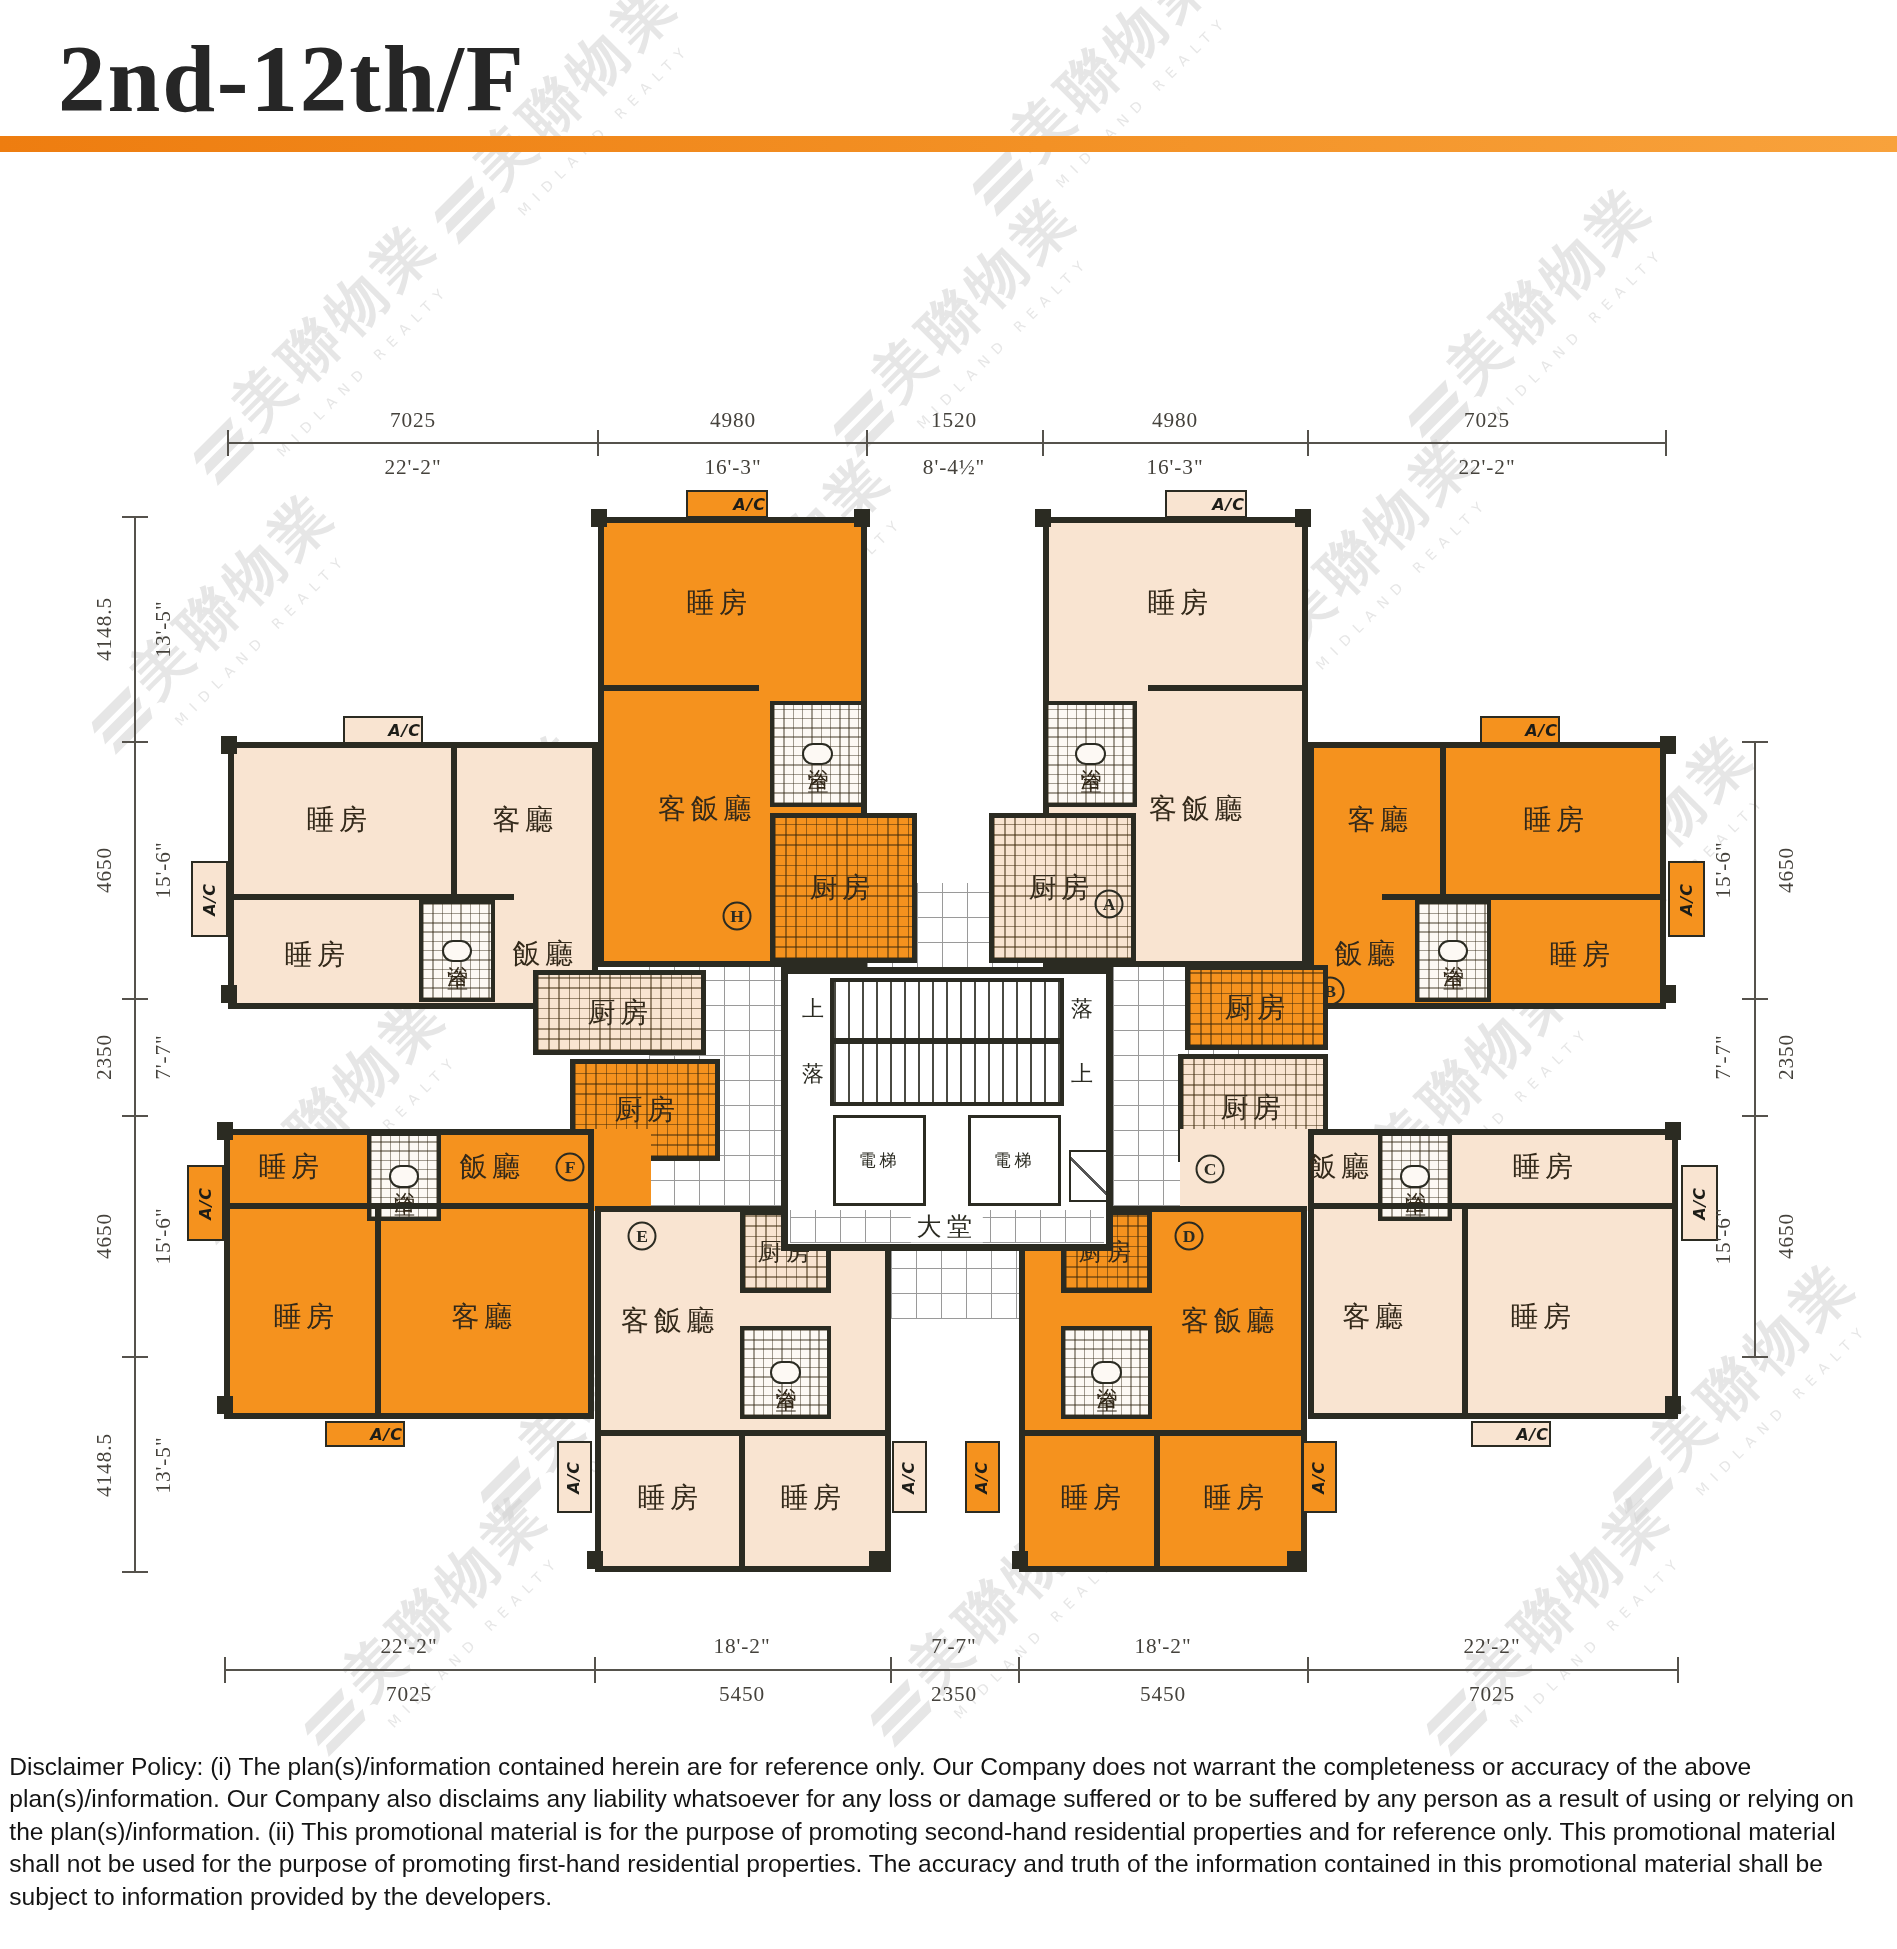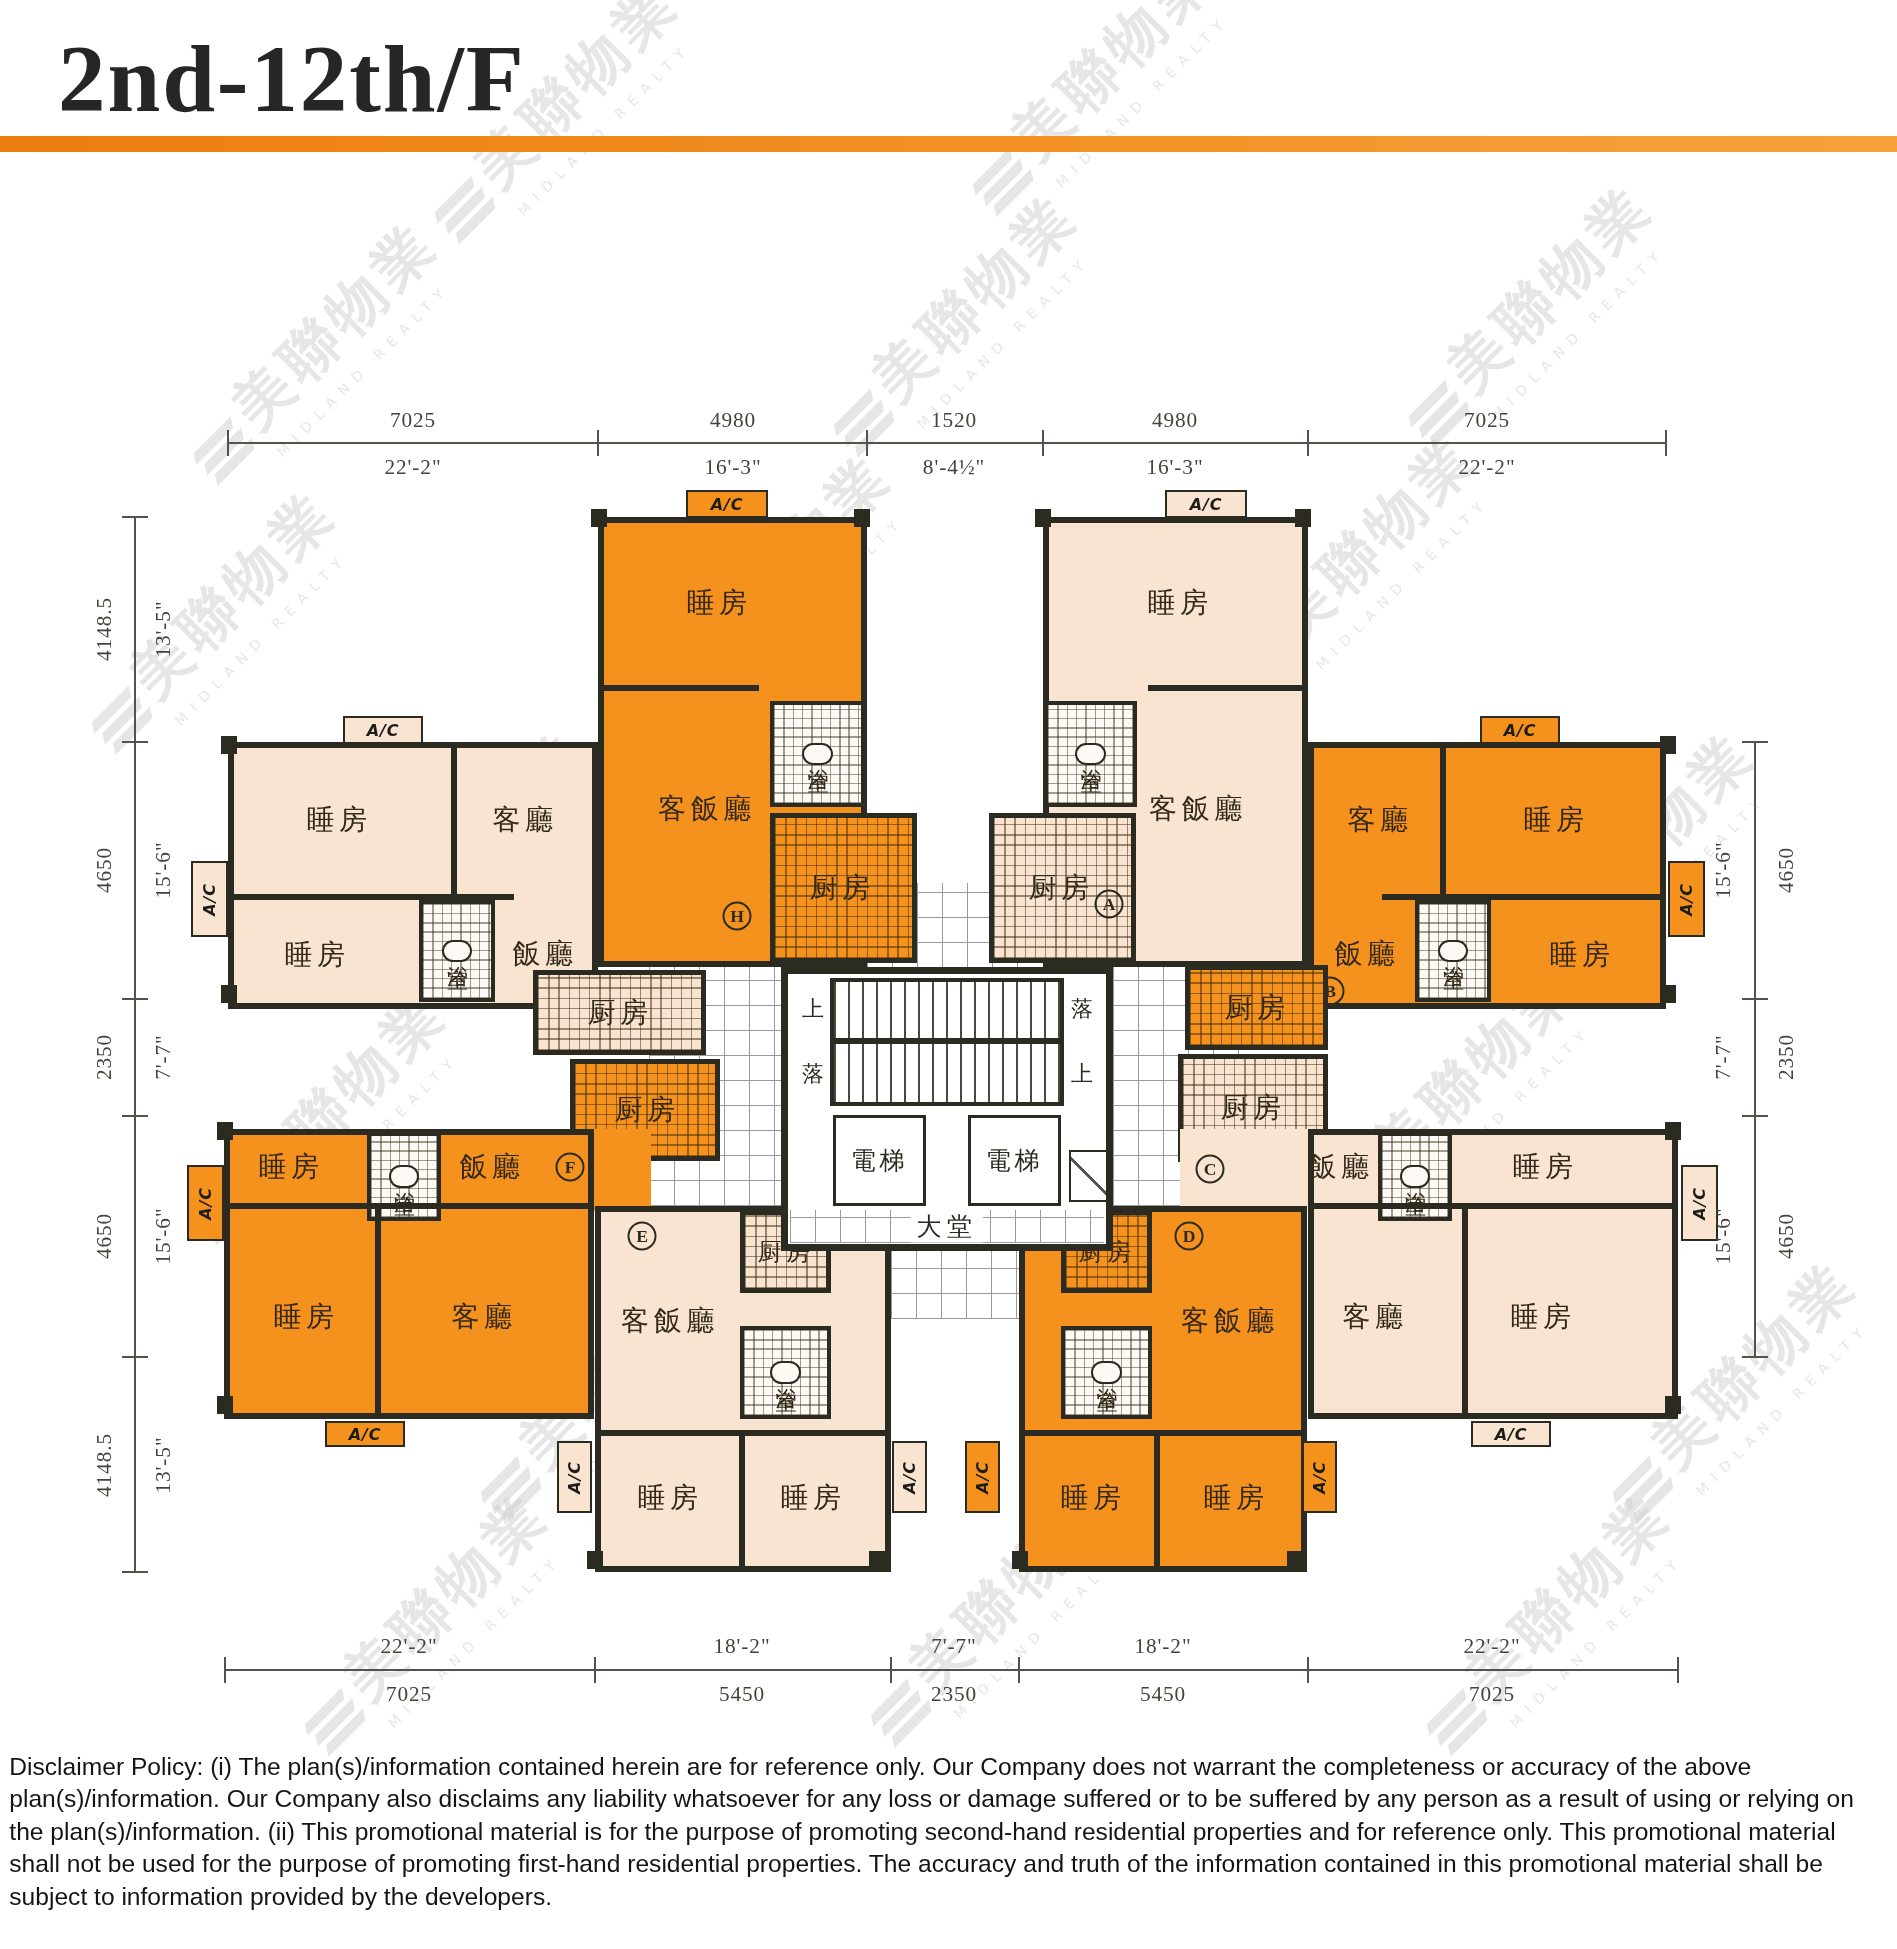--- a/index.html
+++ b/index.html
@@ -36,25 +36,25 @@
                          repeating-linear-gradient(90deg,rgba(60,40,10,.5) 0 1.4px,transparent 1.4px 10.2px)}
   .k-o{background-color:#f5921e}.k-c{background-color:#f9e4d1}
   .tiles{position:absolute;background-color:#fff;
         background-image:repeating-linear-gradient(0deg,#9a9a9a 0 1.4px,transparent 1.4px 25px),
                          repeating-linear-gradient(90deg,#9a9a9a 0 1.4px,transparent 1.4px 25px)}
   .corebox{position:absolute;box-sizing:border-box;border:7.4px solid #2b2b22;background:#fff}
   .stair{position:absolute;box-sizing:border-box;border:4.6px solid #2b2b22;
         background:repeating-linear-gradient(90deg,#4a4a42 0 1.9px,#fff 1.9px 14px)}
   .lift{position:absolute;box-sizing:border-box;border:3.7px solid #2b2b22;background:#fff;
         display:flex;align-items:center;justify-content:center}
-  .lift span{font-size:25px;letter-spacing:3.7px;color:#2b2b22;background:#fff;padding:0 1.9px}
+  .lift span{font-size:17px;letter-spacing:3.7px;color:#2b2b22;background:#fff;padding:0 1.9px}
   .wc{position:absolute;box-sizing:border-box;border:2.8px solid #2b2b22;background:
       linear-gradient(45deg,transparent 47%,#555 47% 53%,transparent 53%),#fff}
   .corelabel{position:absolute;transform:translate(-50%,-50%);font-size:22px;color:#2b2b22;white-space:nowrap}
-  .ac{position:absolute;box-sizing:border-box;border:2.8px solid #2b2b22;display:flex;align-items:center;justify-content:center}
+  .ac{position:absolute;box-sizing:border-box;border:2.8px solid #2b2b22;display:flex;align-items:center;justify-content:flex-end}
   .ac span{font-style:italic;font-weight:700;font-size:16px;color:#1d1d18;letter-spacing:0.9px}
   .ac.v span{transform:rotate(-90deg)}
   .circle{position:absolute;width:29px;height:29px;box-sizing:border-box;border:2.3px solid #2b2b22;border-radius:50%;
         display:flex;align-items:center;justify-content:center;transform:translate(-50%,-50%);
         font-family:"Liberation Serif",serif;font-weight:700;font-size:17.6px;color:#2b2b22}
   
   .dline{position:absolute;background:#55524c}
   .tick{position:absolute;background:#55524c}
   .dim{position:absolute;transform:translate(-50%,-50%);font-family:"Liberation Serif","DejaVu Serif",serif;
        font-size:21.3px;color:#45423c;white-space:nowrap;letter-spacing:0.9px}

